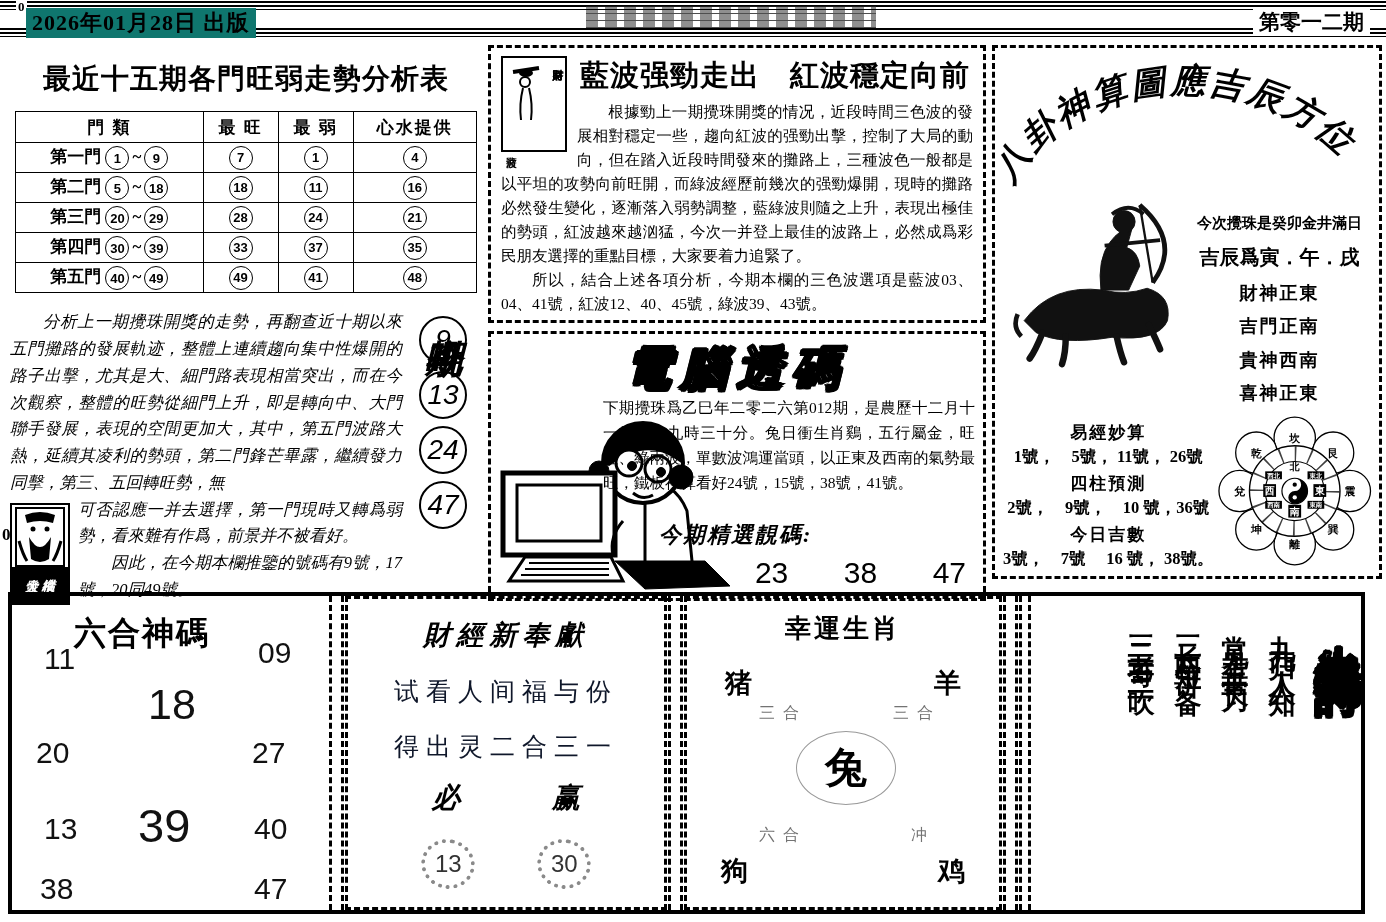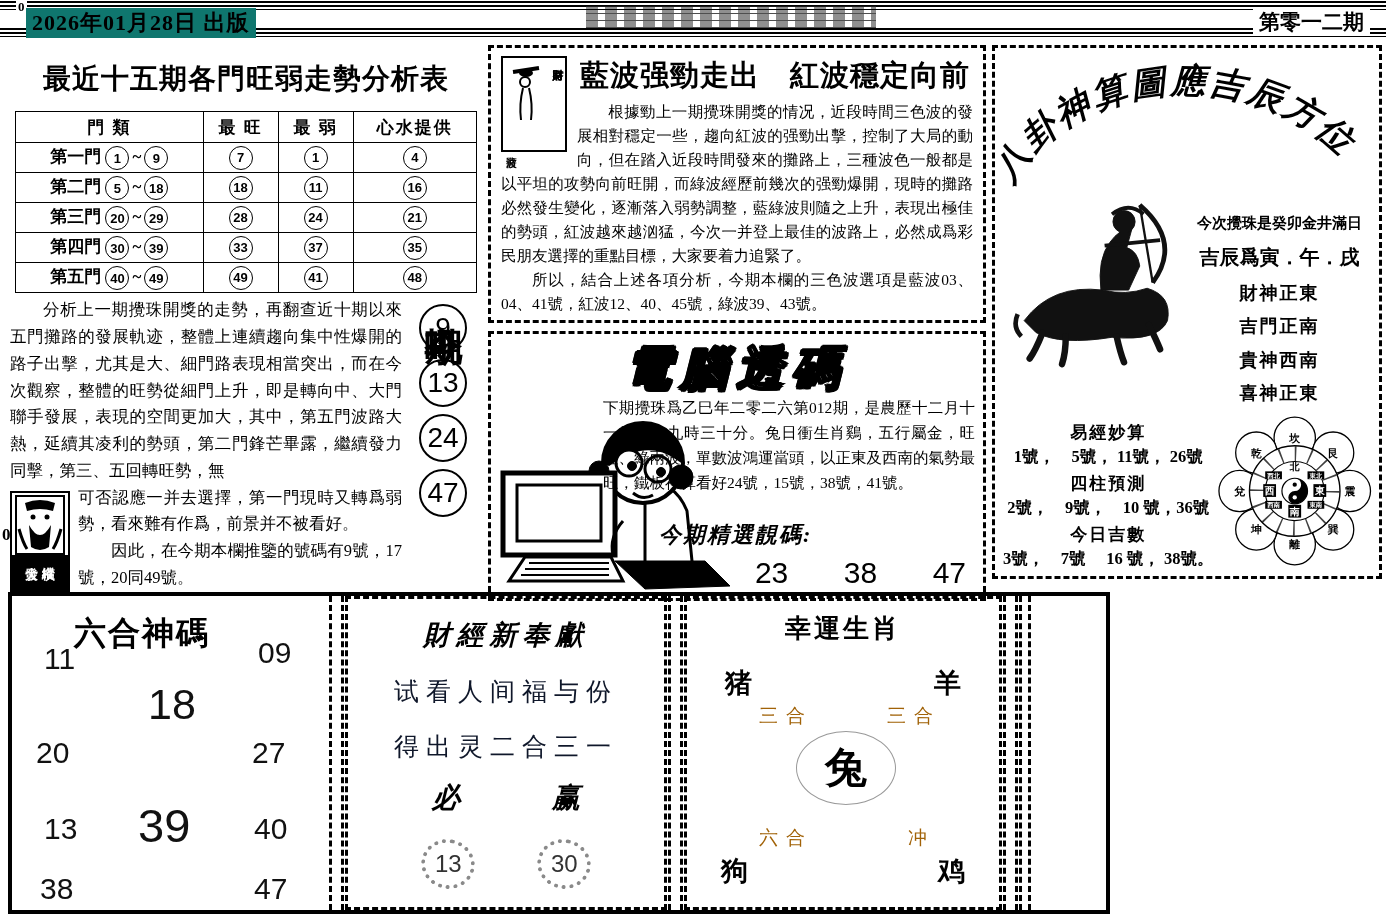--- a/index.html
+++ b/index.html
@@ -29,21 +29,21 @@
   
   .leftcol { position:absolute; top:46px; left:10px; width:472px; }
   .left-title { font-size:28px; font-weight:bold; text-align:center; letter-spacing:1px; margin-top:14px;}
   table.gates { border-collapse:collapse; margin:13px auto 0 auto; width:462px; }
   table.gates th, table.gates td { border:1.6px solid #000; text-align:center; font-size:17px; font-weight:bold; padding:2px 2px; height:29px;}
   table.gates th { height:31px; letter-spacing:2px;}
   .circ { display:inline-flex; align-items:center; justify-content:center;
     width:24px; height:24px; border:1.4px solid #000; border-radius:50%;
     font-size:13px; font-weight:bold; font-family:"Liberation Sans",sans-serif; vertical-align:middle;}
   .range-sep { margin:0 3px; font-weight:bold;}
-  .analysis { position:relative; width:472px; margin-top:4px;}
+  .analysis { position:relative; width:472px; margin-top:16px;font-style:italic;}
   .analysis-text { width:392px; font-size:16.5px; line-height:1.62; text-align:justify; }
   .indent { text-indent:2em; }
   .fortune-stamp { float:left; width:60px; height:102px; border:2.5px solid #000; margin:6px 8px 0 0; position:relative; overflow:hidden; background:#fff;}
   .fortune-stamp .face { display:block; margin:2px auto 0 auto;}
   .fortune-stamp .band { position:absolute; bottom:0; left:0; right:0; height:36px; background:#000; color:#fff;
      display:flex; justify-content:center; gap:4px; font-size:13px; font-weight:bold; line-height:1; padding-top:2px;}
   .howl { position:absolute; top:0; left:398px; width:70px; text-align:center;}
   .howl-label { font-size:38px; font-weight:bold; line-height:1.18; margin:0 auto;}
   .howl-circ { width:48px; height:48px; border:2.5px solid #000; border-radius:50%;
     display:flex; align-items:center; justify-content:center; margin:7px auto 0 auto;
@@ -76,40 +76,40 @@
   .geo-info { flex:1; text-align:center; padding-top:30px; font-weight:bold;}
   .geo-info .l0 { font-size:15px; margin-bottom:11px;}
   .geo-info .l1 { font-size:20px; margin-bottom:6px;}
   .geo-info .lx { font-size:18px; line-height:1.85; letter-spacing:2px;}
   .bot-row { display:flex; margin-top:2px; align-items:center;}
   .numbers-block { width:218px; text-align:center;}
   .numbers-block .lbl { font-size:17px; font-weight:bold; letter-spacing:2px; margin-top:4px;}
   .numbers-block .nums { font-size:16.5px; font-weight:bold; margin-top:2px; white-space:nowrap;}
 
   
-  .bottom-band { position:absolute; top:592px; left:8px; width:1102px; height:322px;
+  .bottom-band { position:absolute; top:592px; left:8px; width:1357px; height:322px;
     border:4px solid #000; display:flex; overflow:hidden;}
   .vdiv { flex:none; width:15px; border-left:3.5px dashed #000; border-right:3.5px dashed #000; margin:0 1px;}
   .sec { position:relative; flex:none; height:100%; }
   .sec-liuhe { width:316px; font-family:"Liberation Sans",sans-serif;}
   .liuhe-title { position:absolute; top:16px; left:62px; font-size:32px; font-weight:bold; letter-spacing:2px; font-family:"Liberation Serif",serif;}
   .ln { position:absolute; font-size:30px; color:#111;}
   .sec-caijing { width:322px; border:3.5px dashed #000; text-align:center;}
   .cj-title { margin-top:18px; font-size:27px; font-weight:bold; font-style:italic; letter-spacing:6px;}
   .cj-line { margin-top:22px; font-size:25px; letter-spacing:7px; font-family:"Liberation Sans",sans-serif; color:#0f172a;}
   .cj-win { margin-top:16px; display:flex; justify-content:center; gap:92px; font-size:28px; font-weight:bold; font-style:italic;}
   .cj-stamps { margin-top:22px; display:flex; justify-content:center; gap:62px;}
   .cj-stamp { width:54px; height:50px; border:4px dotted #8a8a8a; border-radius:50%;
     display:flex; align-items:center; justify-content:center; font-size:24px; color:#333;
     font-family:"Liberation Sans",sans-serif; transform:rotate(12deg);}
   .cj-stamp span { transform:rotate(-12deg); }
   .sec-zodiac { width:318px; border:3.5px dashed #000;}
   .zo-title { position:absolute; top:12px; width:100%; text-align:center; font-size:26px; font-weight:bold; letter-spacing:3px;}
   .zo-corner { position:absolute; font-size:27px; font-weight:bold;}
-  .zo-rel { position:absolute; font-size:19px; color:#a16207; letter-spacing:8px;}
+  .zo-rel { position:absolute; font-size:16px; color:#737373; letter-spacing:8px;}
   .zo-center { position:absolute; top:132px; left:109px; width:100px; height:74px;
     border:1.5px solid #999; border-radius:50%; display:flex; align-items:center; justify-content:center;
     font-size:42px; font-weight:bold;}
   .sec-poem { width:334px; display:flex; flex-direction:row-reverse; justify-content:flex-start;
     gap:20px; padding:14px 6px 6px 4px;}
   .poem-title { font-size:45px; font-weight:900; color:#fff; letter-spacing:6px;
     -webkit-text-stroke:2px #000;
     text-shadow:-2px 0 #000,2px 0 #000,0 -2px #000,0 2px #000,-1.4px -1.4px #000,1.4px 1.4px #000,-1.4px 1.4px #000,1.4px -1.4px #000;
     line-height:1;}
   .poem-line { font-size:27px; font-weight:bold; letter-spacing:9px; line-height:1; padding-top:4px;}

